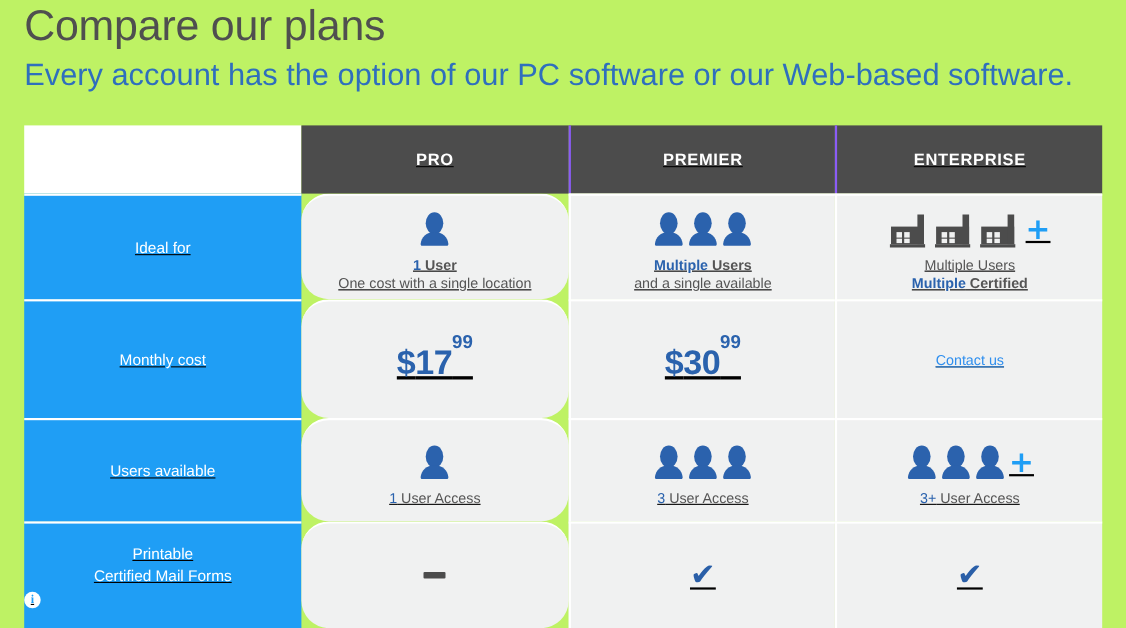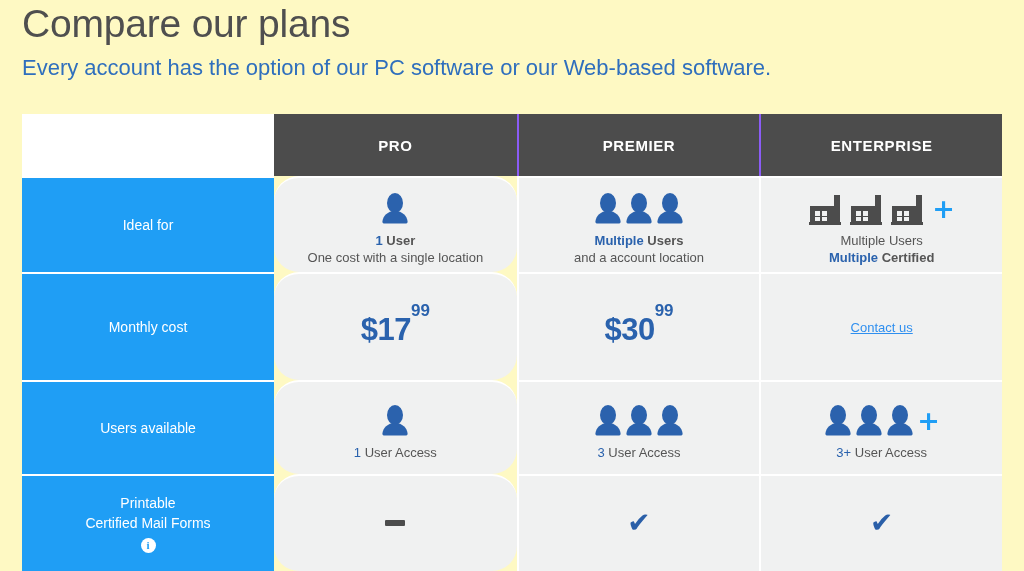--- a/index.html
+++ b/index.html
@@ -11,42 +11,42 @@
     height: 571px;
     overflow: hidden;
     background: #ffffff;
     font-family: "Liberation Sans", sans-serif;
   }
 
   .page {
     position: relative;
     width: 1024px;
     height: 571px;
-    background: #fef9c3;
+    background: #bef264;
   }
 
   
   .heading-wrap {
     position: absolute;
     left: 22px;
     top: 0px;
     width: 980px;
   }
   .page-title {
     font-size: 39px;
     font-weight: 400;
     color: #4f4f4f;
     letter-spacing: -0.2px;
     line-height: 44px;
     margin: 0;
     padding-top: 2px;
     white-space: nowrap;
   }
   .page-subtitle {
-    font-size: 22px;
+    font-size: 28px;
     font-weight: 400;
     color: #2f6fbd;
     line-height: 28px;
     margin: 0;
     padding-top: 8px;
     white-space: nowrap;
   }
 
   
   .table {
@@ -54,20 +54,21 @@
     left: 22px;
     top: 114px;
     width: 980px;
     height: 457px;
     display: flex;
     flex-direction: column;
   }
   .trow {
     display: flex;
     width: 100%;
+    text-decoration: underline;
   }
   .label-col {
     width: 252px;
     flex: 0 0 252px;
   }
   .data-col {
     flex: 1 1 0;
     min-width: 0;
     position: relative;
   }
@@ -92,21 +93,20 @@
   .header-cell.first { border-left: none; }
 
   
   .label-cell {
     background: #1f9ef5;
     color: #ffffff;
     font-size: 14px;
     line-height: 20px;
     display: flex;
     flex-direction: column;
-    align-items: center;
     justify-content: center;
     text-align: center;
     height: 100%;
     border-top: 2px solid #ffffff;
   }
   .label-cell .lbl-line { display: block; }
 
   .info-icon {
     margin-top: 5px;
     width: 15px;
@@ -275,21 +275,21 @@
               </svg>
             </span>
             <span>
               <svg width="30" height="34" viewBox="0 0 30 34" aria-hidden="true">
                 <ellipse cx="15" cy="11" rx="8" ry="10" fill="#2b62ad"></ellipse>
                 <path d="M15 19c-7.5 0-12 5-12.6 10.6-0.1 1.1 0.4 1.9 1.4 1.9h22.4c1 0 1.5-0.8 1.4-1.9C27 24 22.5 19 15 19z" fill="#2b62ad"></path>
               </svg>
             </span>
           </div>
           <div class="cap-line bold"><span class="blue-txt">Multiple</span><span class="gray-txt"> Users</span></div>
-          <div class="cap-line"><span class="gray-txt">and a account location</span></div>
+          <div class="cap-line"><span class="gray-txt">and a single available</span></div>
         </div>
       </div>
 
       <div class="data-col">
         <div class="data-cell">
           <div class="icon-row buildings">
             <span>
               <svg width="38" height="34" viewBox="0 0 38 34" aria-hidden="true">
                 <rect x="2" y="14" width="30" height="16" fill="#4c4c4c"></rect>
                 <rect x="26" y="3" width="6" height="27" fill="#4c4c4c"></rect>

